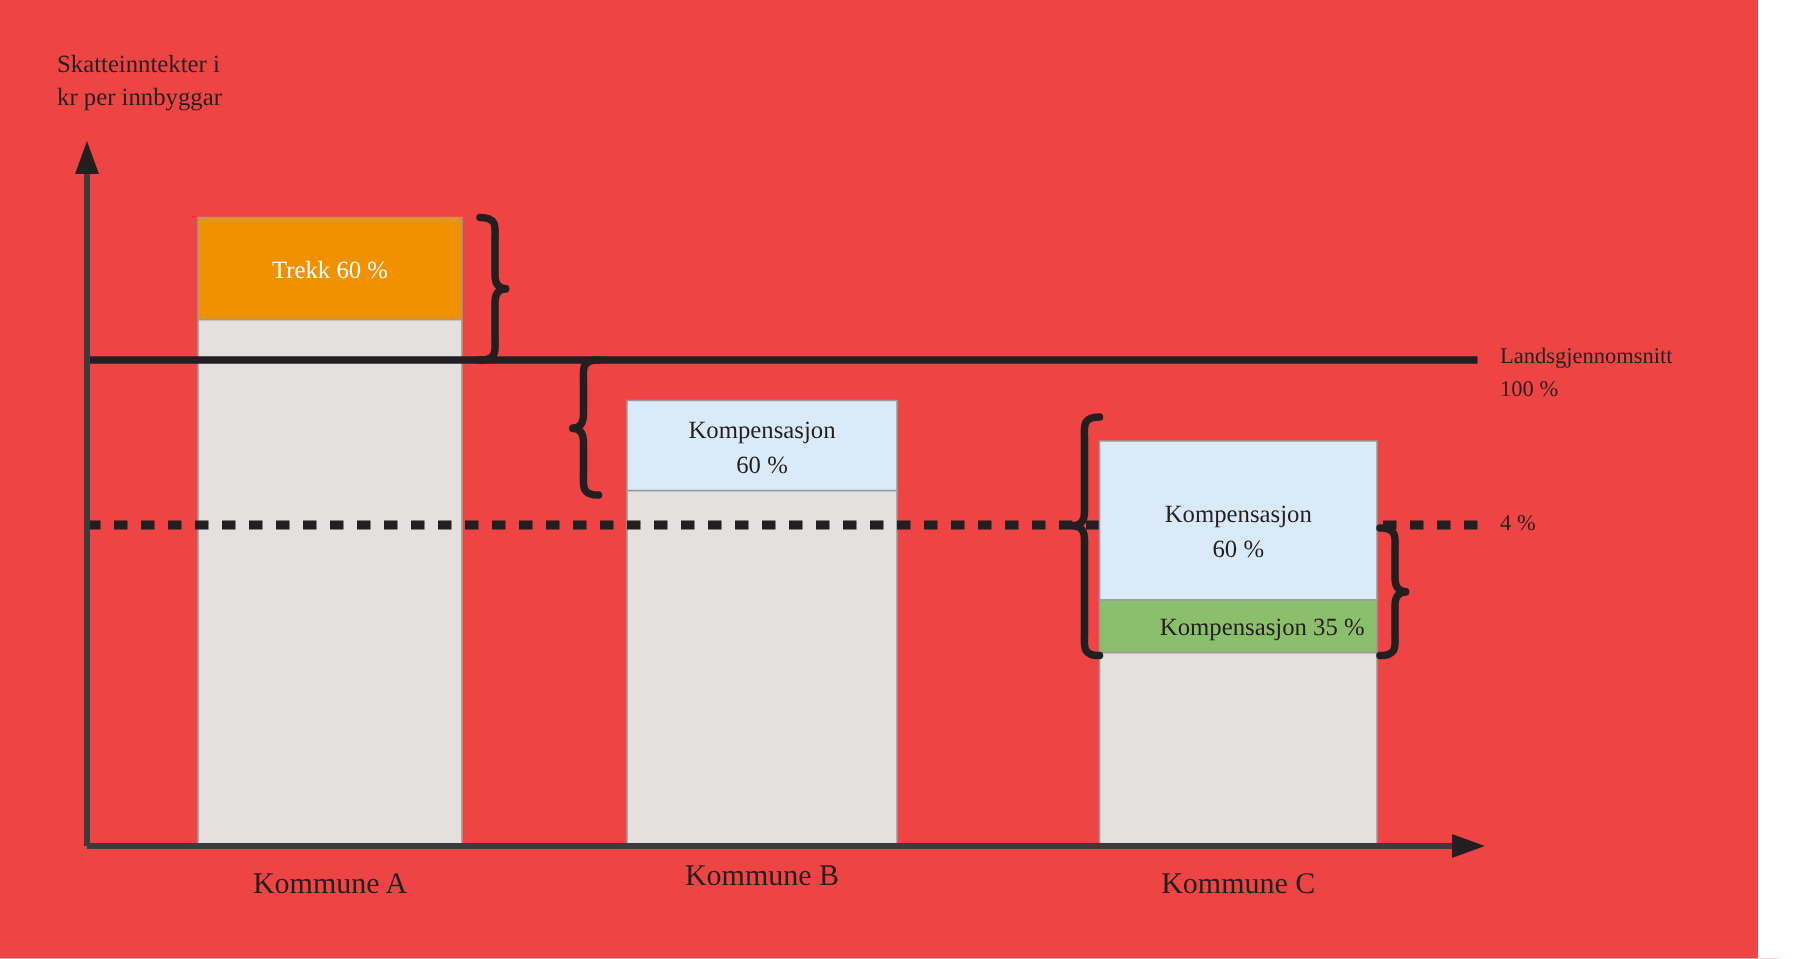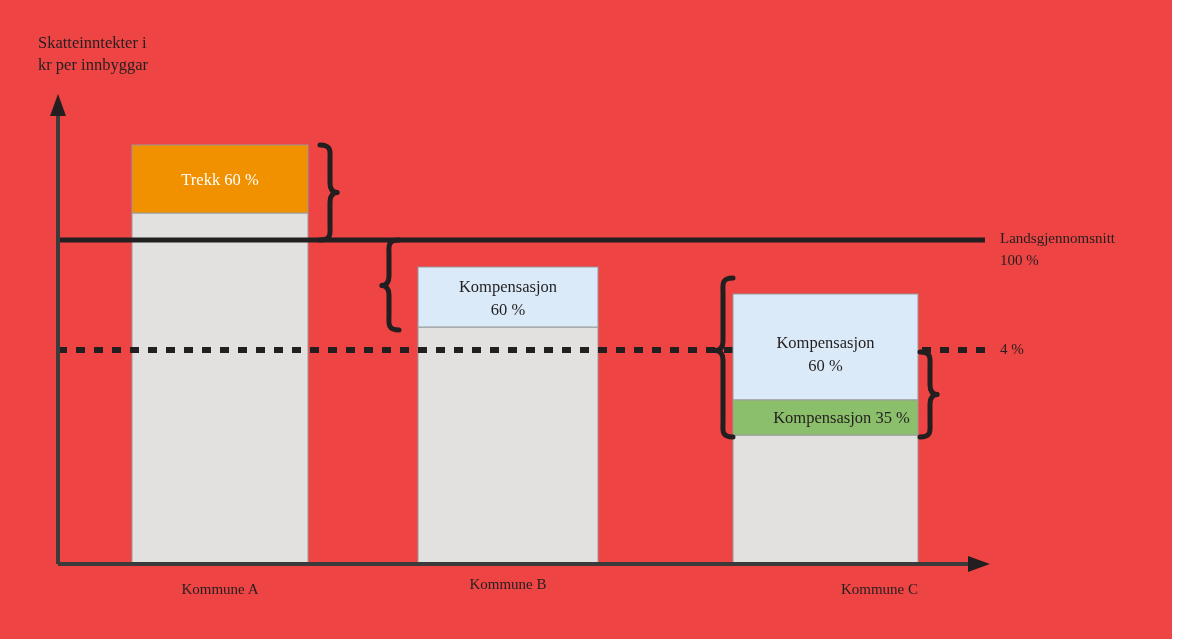--- a/index.html
+++ b/index.html
@@ -31,21 +31,21 @@
   svg.canvas {
     position: absolute;
     left: 0;
     top: 0;
     width: 1200px;
     height: 639px;
   }
   .bar-label {
     position: absolute;
     text-align: center;
-    font-size: 15px;
+    font-size: 20px;
     line-height: 22px;
     color: #231f20;
   }
   .seg-label {
     position: absolute;
     text-align: center;
     font-size: 16.5px;
     line-height: 23px;
     pointer-events: none;
   }
@@ -114,19 +114,19 @@
   <div class="seg-label" style="left:418px; top:275px; width:180px; white-space:pre-line;">Kompensasjon
 60 %</div>
 
   <div class="seg-label" style="left:733px; top:331px; width:185px; white-space:pre-line;">Kompensasjon
 60 %</div>
 
   <div class="seg-label" style="left:733px; top:406px; width:185px;margin-left:16px;">Kompensasjon 35 %</div>
 
   <div class="bar-label" style="left:132px; top:578px; width:176px;">Kommune A</div>
   <div class="bar-label" style="left:418px; top:573px; width:180px;">Kommune B</div>
-  <div class="bar-label" style="left:733px; top:578px; width:185px;text-align:right;">Kommune C</div>
+  <div class="bar-label" style="left:733px; top:578px; width:185px;">Kommune C</div>
 
   <div class="right-label" style="left:1000px; top:227px;">Landsgjennomsnitt
 100 %</div>
   <div class="right-label" style="left:1000px; top:338px;">4 %</div>
 
 </div>
 
 </body></html>

